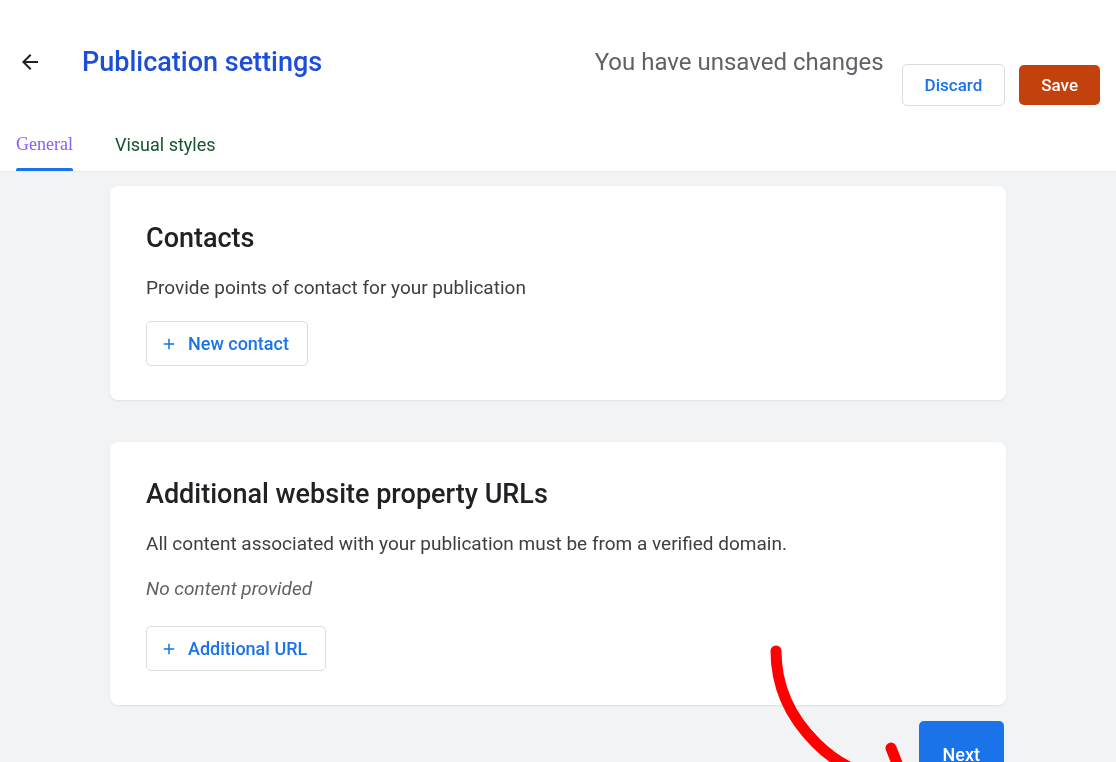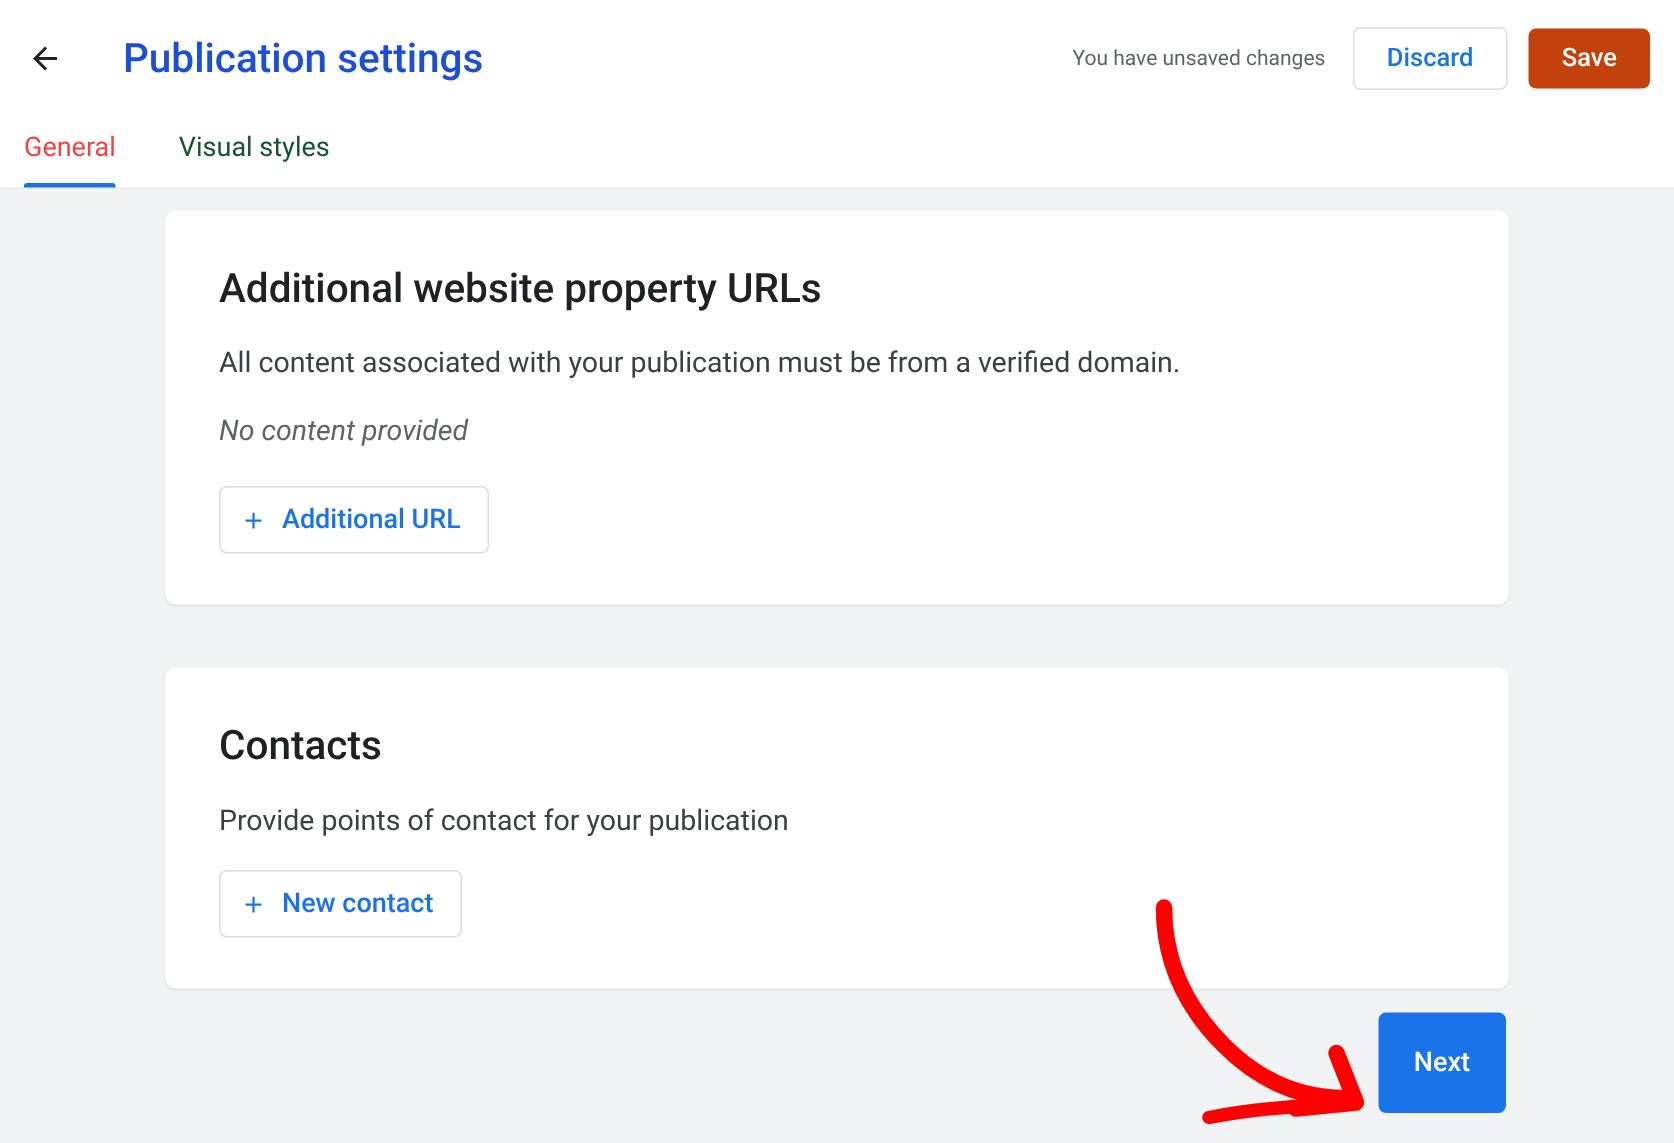--- a/index.html
+++ b/index.html
@@ -28,32 +28,33 @@
       margin-right: 16px;
     }
     .page-title {
       font-size: 27px;
       font-weight: 500;
       color: #1d4ed8;
       flex: 1;
       margin-left: 24px;
     }
     .unsaved-text {
-      font-size: 14px;
+      font-size: 24px;
       color: #5f6368;
       margin-right: 18px;
     }
     .btn {
       font-size: 17px;
       font-weight: 500;
       padding: 10px 22px;
       border-radius: 5px;
       cursor: pointer;
       border: none;
       font-family: inherit;
+      margin-top: 46px;
     }
     .btn-discard {
       background: #fff;
       color: #1a73e8;
       border: 1px solid #dadce0;
       margin-right: 14px;
     }
     .btn-save {
       background: #c2410c;
       color: #fff;
@@ -65,21 +66,22 @@
       gap: 42px;
       background: #fff;
     }
     .tab {
       font-size: 18px;
       padding: 10px 0 16px 0;
       cursor: pointer;
       position: relative;
     }
     .tab.active {
-      color: #ef4444;
+      color: #8b5cf6;
+      font-family: Liberation Serif, serif;
     }
     .tab.active::after {
       content: "";
       position: absolute;
       bottom: 0;
       left: 0;
       right: 0;
       height: 3px;
       background: #1a73e8;
       border-radius: 2px 2px 0 0;
@@ -170,44 +172,44 @@
   <button class="btn btn-discard">Discard</button>
   <button class="btn btn-save">Save</button>
 </div>
 
 <div class="tabs">
   <div class="tab active">General</div>
   <div class="tab inactive">Visual styles</div>
 </div>
 
 <div class="content-area">
+
+  <div class="card">
+    <div class="card-title">Contacts</div>
+    <div class="card-desc">Provide points of contact for your publication</div>
+    <button class="btn-add">
+      <svg class="plus-icon" viewBox="0 0 24 24" fill="#1a73e8">
+        <path d="M19 13h-6v6h-2v-6H5v-2h6V5h2v6h6v2z"></path>
+      </svg>
+      <span>New contact</span>
+    </button>
+  </div>
 
   <div class="card">
     <div class="card-title">Additional website property URLs</div>
     <div class="card-desc">All content associated with your publication must be from a verified domain.</div>
     <div class="card-empty">No content provided</div>
     <button class="btn-add">
       <svg class="plus-icon" viewBox="0 0 24 24" fill="#1a73e8">
         <path d="M19 13h-6v6h-2v-6H5v-2h6V5h2v6h6v2z"></path>
       </svg>
       <span>Additional URL</span>
     </button>
   </div>
 
-  <div class="card">
-    <div class="card-title">Contacts</div>
-    <div class="card-desc">Provide points of contact for your publication</div>
-    <button class="btn-add">
-      <svg class="plus-icon" viewBox="0 0 24 24" fill="#1a73e8">
-        <path d="M19 13h-6v6h-2v-6H5v-2h6V5h2v6h6v2z"></path>
-      </svg>
-      <span>New contact</span>
-    </button>
-  </div>
-
   <button class="btn-next">Next</button>
 
   <svg class="annotation-arrow" viewBox="0 0 160 160">
     <path d="M 20 8 Q 20 60 60 100 Q 95 135 140 135" stroke="#ff0000" stroke-width="11" fill="none" stroke-linecap="round"></path>
     <path d="M 135 105 L 148 138 L 108 142" stroke="#ff0000" stroke-width="11" fill="none" stroke-linecap="round" stroke-linejoin="round"></path>
     <path d="M 50 148 Q 80 142 120 140" stroke="#ff0000" stroke-width="9" fill="none" stroke-linecap="round"></path>
   </svg>
 
 </div>
 

